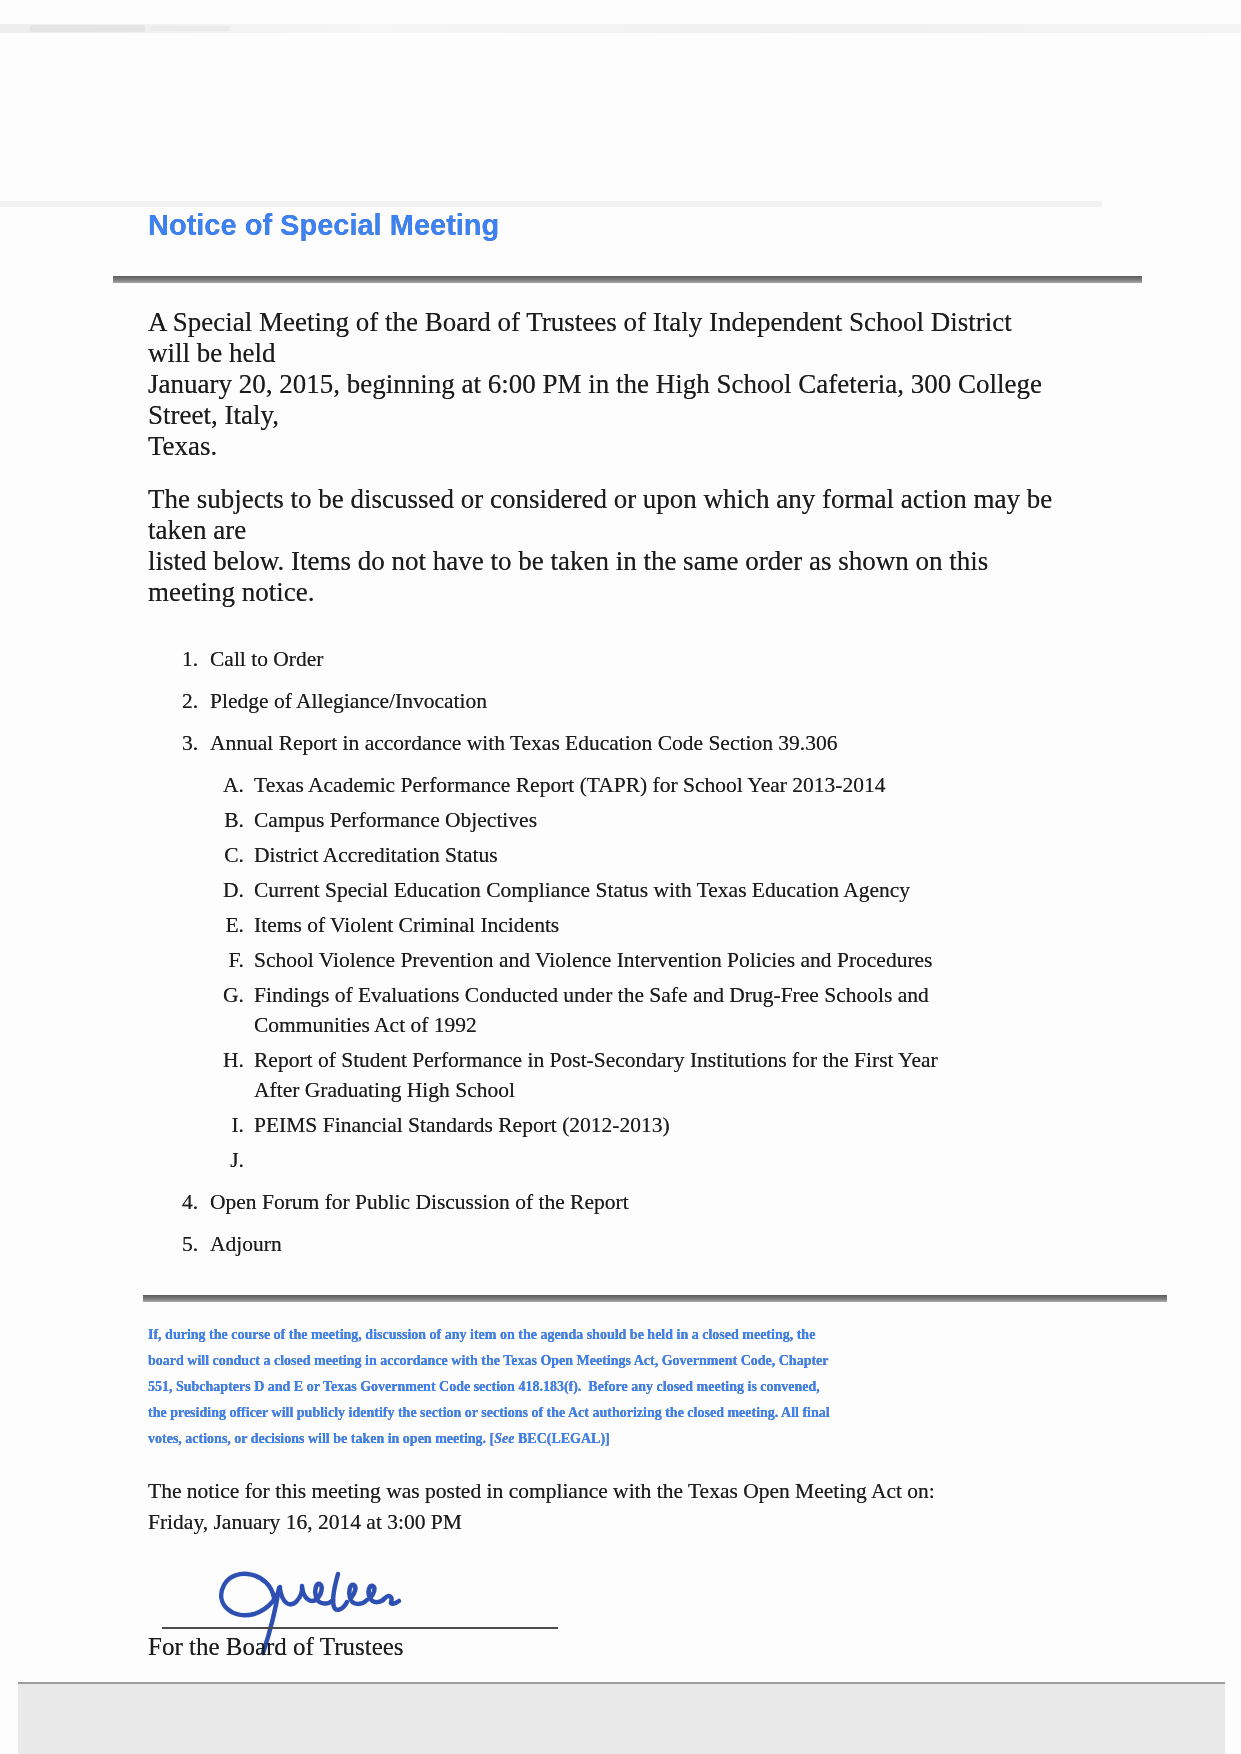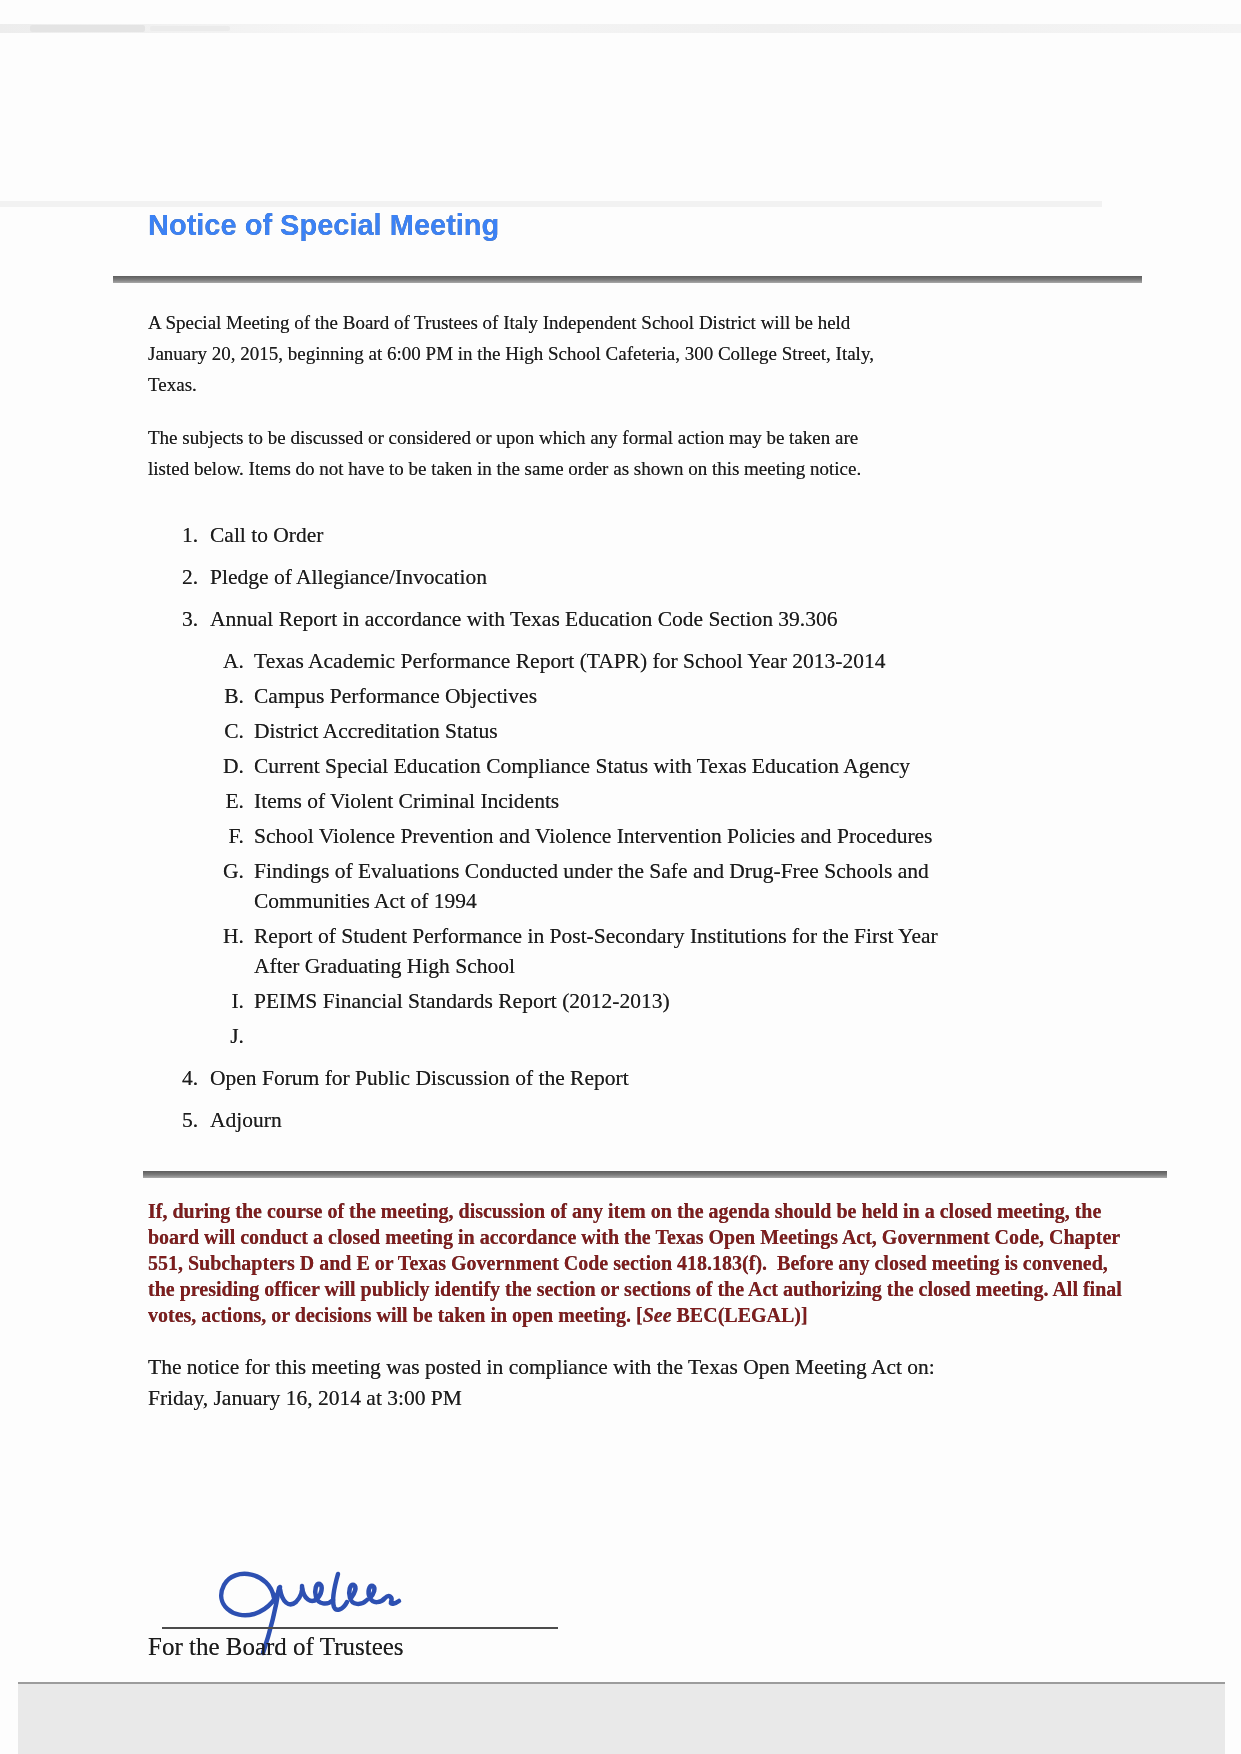--- a/index.html
+++ b/index.html
@@ -30,33 +30,33 @@
   .doc-org{
     margin:24px 0 0 0;
     font-family:"Liberation Sans", sans-serif;
     font-weight:bold;font-size:24px;line-height:30px;color:#161616;
   }
   .rule1{margin:34px 0 0 -35px;width:1029px;height:7px;border:0;
     background:linear-gradient(to bottom,#5d5d5d,#7d7d7d 55%,#a9a9a9);}
   .rule2{margin:36px 0 0 -5px;width:1024px;height:7px;border:0;
     background:linear-gradient(to bottom,#5d5d5d,#7c7c7c 55%,#ababab);}
 
-  .para{margin:24px 0 0 0;width:912px;font-size:19px;line-height:31px;}
+  .para{margin:24px 0 0 0;width:912px;font-size:27px;line-height:31px;}
   .para2{margin-top:22px;}
 
   .agenda{margin:36px 0 0 20px;}
   .agenda-item{display:flex;margin-bottom:12px;font-size:21.5px;line-height:30px;}
   .agenda-item .num{width:30px;text-align:right;flex:none;}
   .agenda-item .itxt{margin-left:12px;width:880px;}
   .agenda-sub{display:flex;margin:0 0 5px 50px;font-size:21.5px;line-height:30px;}
   .agenda-sub .letter{width:26px;text-align:right;flex:none;}
   .agenda-sub .stxt{margin-left:10px;width:800px;}
 
   .fineprint{margin:20px 0 0 0;width:1002px;
-    font-weight:bold;font-size:20px;line-height:26px;color:#7f1d1d;}
+    font-weight:bold;font-size:14px;line-height:26px;color:#3b82f6;}
   .fp-line{white-space:pre-wrap;}
   .fp-line em{font-style:italic;font-weight:bold;}
 
   .posted{margin:24px 0 0 0;font-size:21.5px;line-height:31px;}
 
   .sig-wrap{position:absolute;left:148px;top:1558px;width:430px;height:120px;}
   .sig-line{position:absolute;left:14px;top:69px;width:396px;border-top:2px solid #4c4c4c;}
   .sig-caption{position:absolute;left:0;top:74px;font-size:25px;line-height:30px;}
   .sig-ink{position:absolute;left:62px;top:0;}
 </style>
@@ -131,21 +131,21 @@
 
     <div class="agenda-sub">
       <span class="letter">F.</span>
       <span class="stxt">School Violence Prevention and Violence Intervention Policies and Procedures</span>
     </div>
 
     <div class="agenda-sub">
       <span class="letter">G.</span>
       <span class="stxt">
         <div>Findings of Evaluations Conducted under the Safe and Drug-Free Schools and</div>
-        <div>Communities Act of 1994</div>
+        <div>Communities Act of 1992</div>
       </span>
     </div>
 
     <div class="agenda-sub">
       <span class="letter">H.</span>
       <span class="stxt">
         <div>Report of Student Performance in Post-Secondary Institutions for the First Year</div>
         <div>After Graduating High School</div>
       </span>
     </div>

